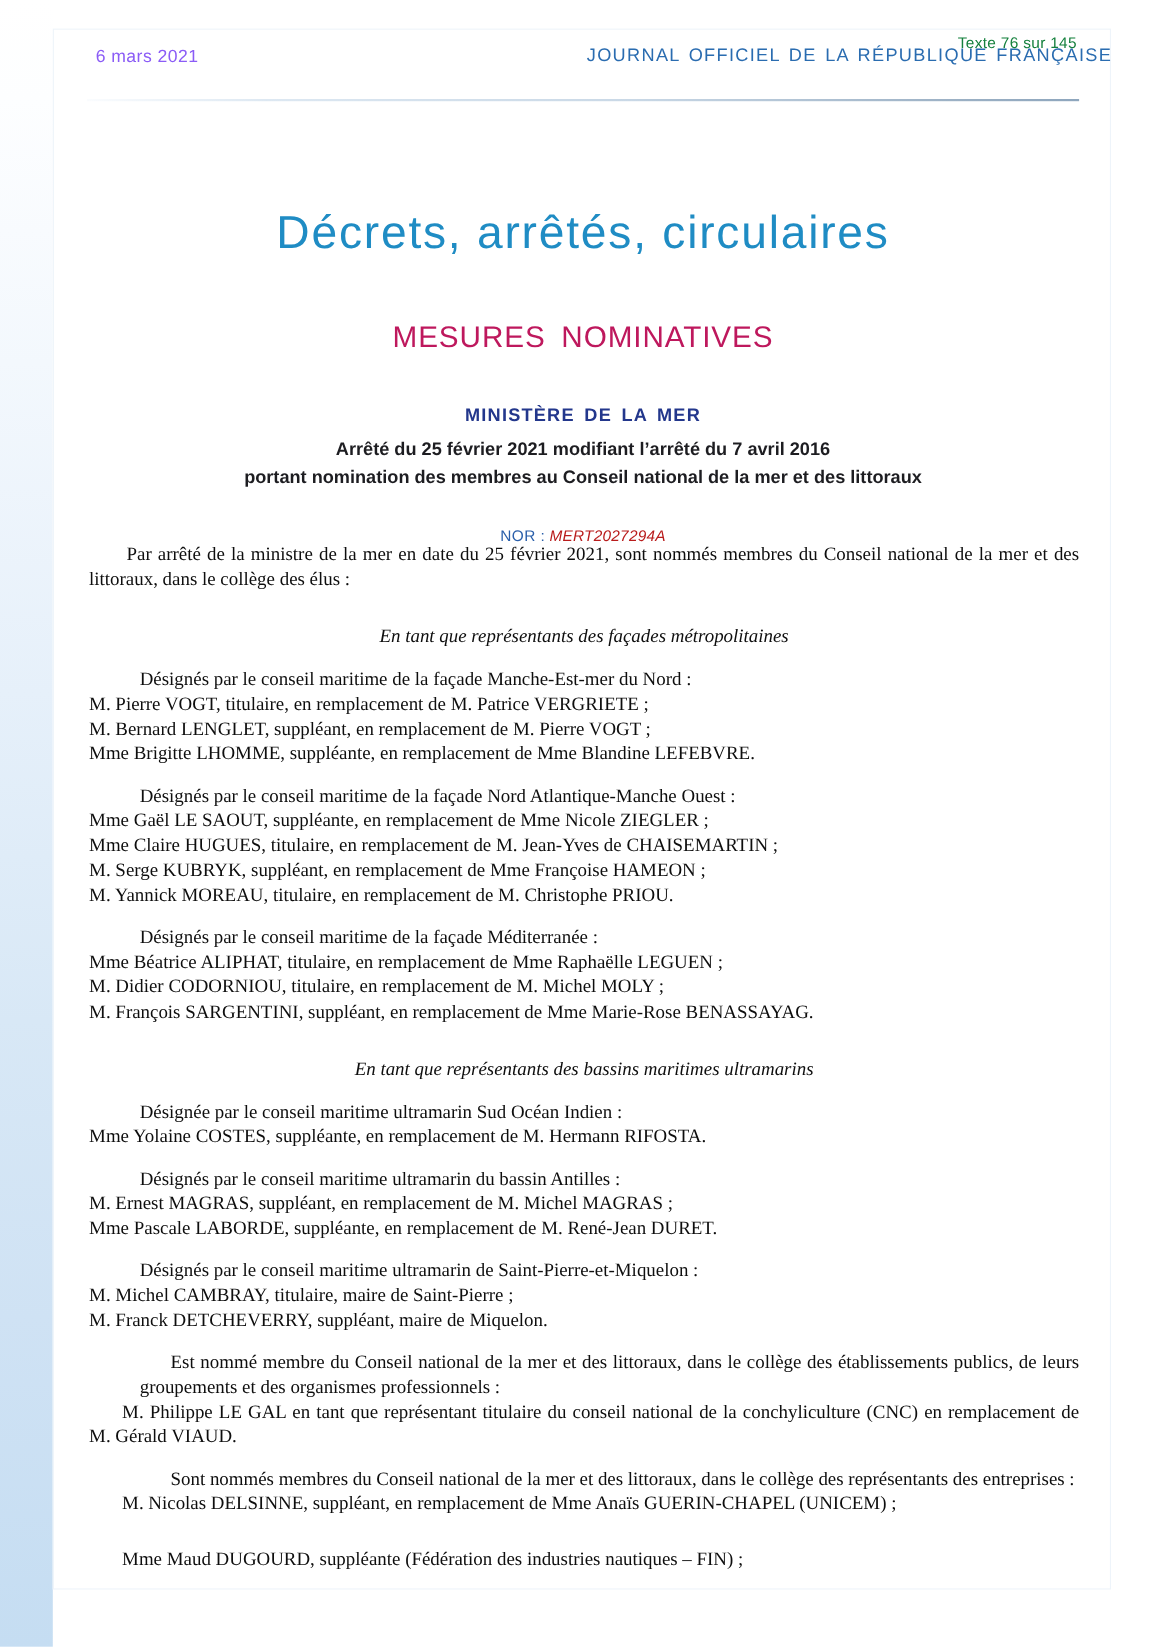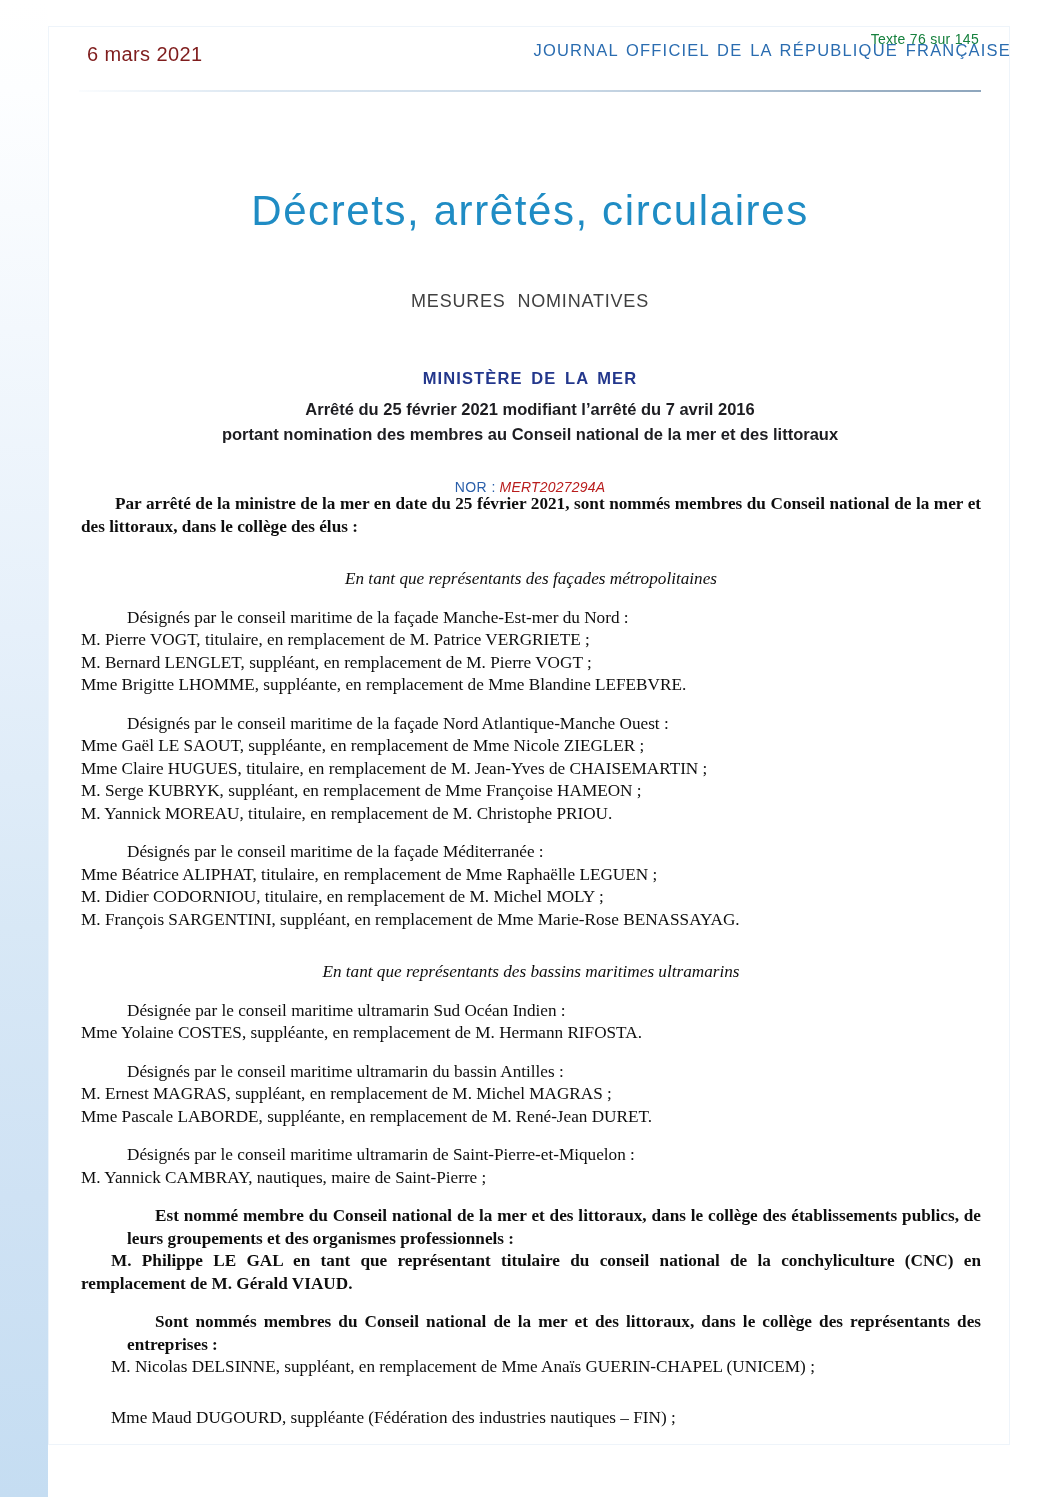--- a/index.html
+++ b/index.html
@@ -43,22 +43,22 @@
     position: absolute;
     left: 0; top: 0;
     width: 962px;
     height: 64px;
   }
   .rh-date {
     position: absolute;
     left: 38px;
     top: 16px;
     font-family: "Liberation Sans", "DejaVu Sans", sans-serif;
-    font-size: 20px;
-    color: #7f1d1d;
+    font-size: 16px;
+    color: #8b5cf6;
     letter-spacing: 0.4px;
     white-space: nowrap;
   }
   .rh-center {
     position: absolute;
     left: 0;
     top: 14px;
     width: 962px;
     text-align: right;
     font-family: "Liberation Sans", "DejaVu Sans", sans-serif;
@@ -101,23 +101,23 @@
     letter-spacing: 1.6px;
     white-space: nowrap;
   }
   #doc-subtitle {
     position: absolute;
     left: 0;
     top: 264px;
     width: 962px;
     text-align: center;
     font-family: "Liberation Sans", "DejaVu Sans", sans-serif;
-    font-size: 18px;
+    font-size: 27px;
     font-weight: 400;
-    color: #404040;
+    color: #be185d;
     letter-spacing: 0.8px;
     word-spacing: 6px;
     white-space: nowrap;
   }
   #ministry {
     position: absolute;
     left: 0;
     top: 342px;
     width: 962px;
     text-align: center;
@@ -166,21 +166,20 @@
     width: 900px;
     font-family: "Liberation Serif", "DejaVu Serif", serif;
     font-size: 17.2px;
     color: #0e0e0e;
   }
 
   .para {
     margin: 0;
     text-align: justify;
     line-height: 22.5px;
-    font-weight: bold;
   }
   .para-indent {
     text-indent: 34px;
   }
   .hang {
     padding-left: 46px;
     text-indent: 28px;
   }
   .section-label {
     margin: 0;
@@ -268,21 +267,22 @@
     <p class="group-head">Désignée par le conseil maritime ultramarin Sud Océan Indien :</p>
     <p class="entry">Mme Yolaine COSTES, suppléante, en remplacement de M. Hermann RIFOSTA.</p>
 
     <div class="sp-md"></div>
     <p class="group-head">Désignés par le conseil maritime ultramarin du bassin Antilles :</p>
     <p class="entry">M. Ernest MAGRAS, suppléant, en remplacement de M. Michel MAGRAS ;</p>
     <p class="entry">Mme Pascale LABORDE, suppléante, en remplacement de M. René-Jean DURET.</p>
 
     <div class="sp-md"></div>
     <p class="group-head">Désignés par le conseil maritime ultramarin de Saint-Pierre-et-Miquelon :</p>
-    <p class="entry">M. Yannick CAMBRAY, nautiques, maire de Saint-Pierre ;</p>
+    <p class="entry">M. Michel CAMBRAY, titulaire, maire de Saint-Pierre ;</p>
+    <p class="entry">M. Franck DETCHEVERRY, suppléant, maire de Miquelon.</p>
 
     <div class="sp-md"></div>
     <p class="para hang">Est nommé membre du Conseil national de la mer et des littoraux, dans le collège des établissements publics, de leurs groupements et des organismes professionnels :</p>
     <p class="para entry-wrap">M. Philippe LE GAL en tant que représentant titulaire du conseil national de la conchyliculture (CNC) en remplacement de M. Gérald VIAUD.</p>
 
     <div class="sp-md"></div>
     <p class="para hang">Sont nommés membres du Conseil national de la mer et des littoraux, dans le collège des représentants des entreprises :</p>
     <p class="entry" style="padding-left:30px;">M. Nicolas DELSINNE, suppléant, en remplacement de Mme Anaïs GUERIN-CHAPEL (UNICEM) ;</p>
     <p class="entry" style="padding-left:30px;margin-top:28px;">Mme Maud DUGOURD, suppléante (Fédération des industries nautiques – FIN) ;</p>
 

